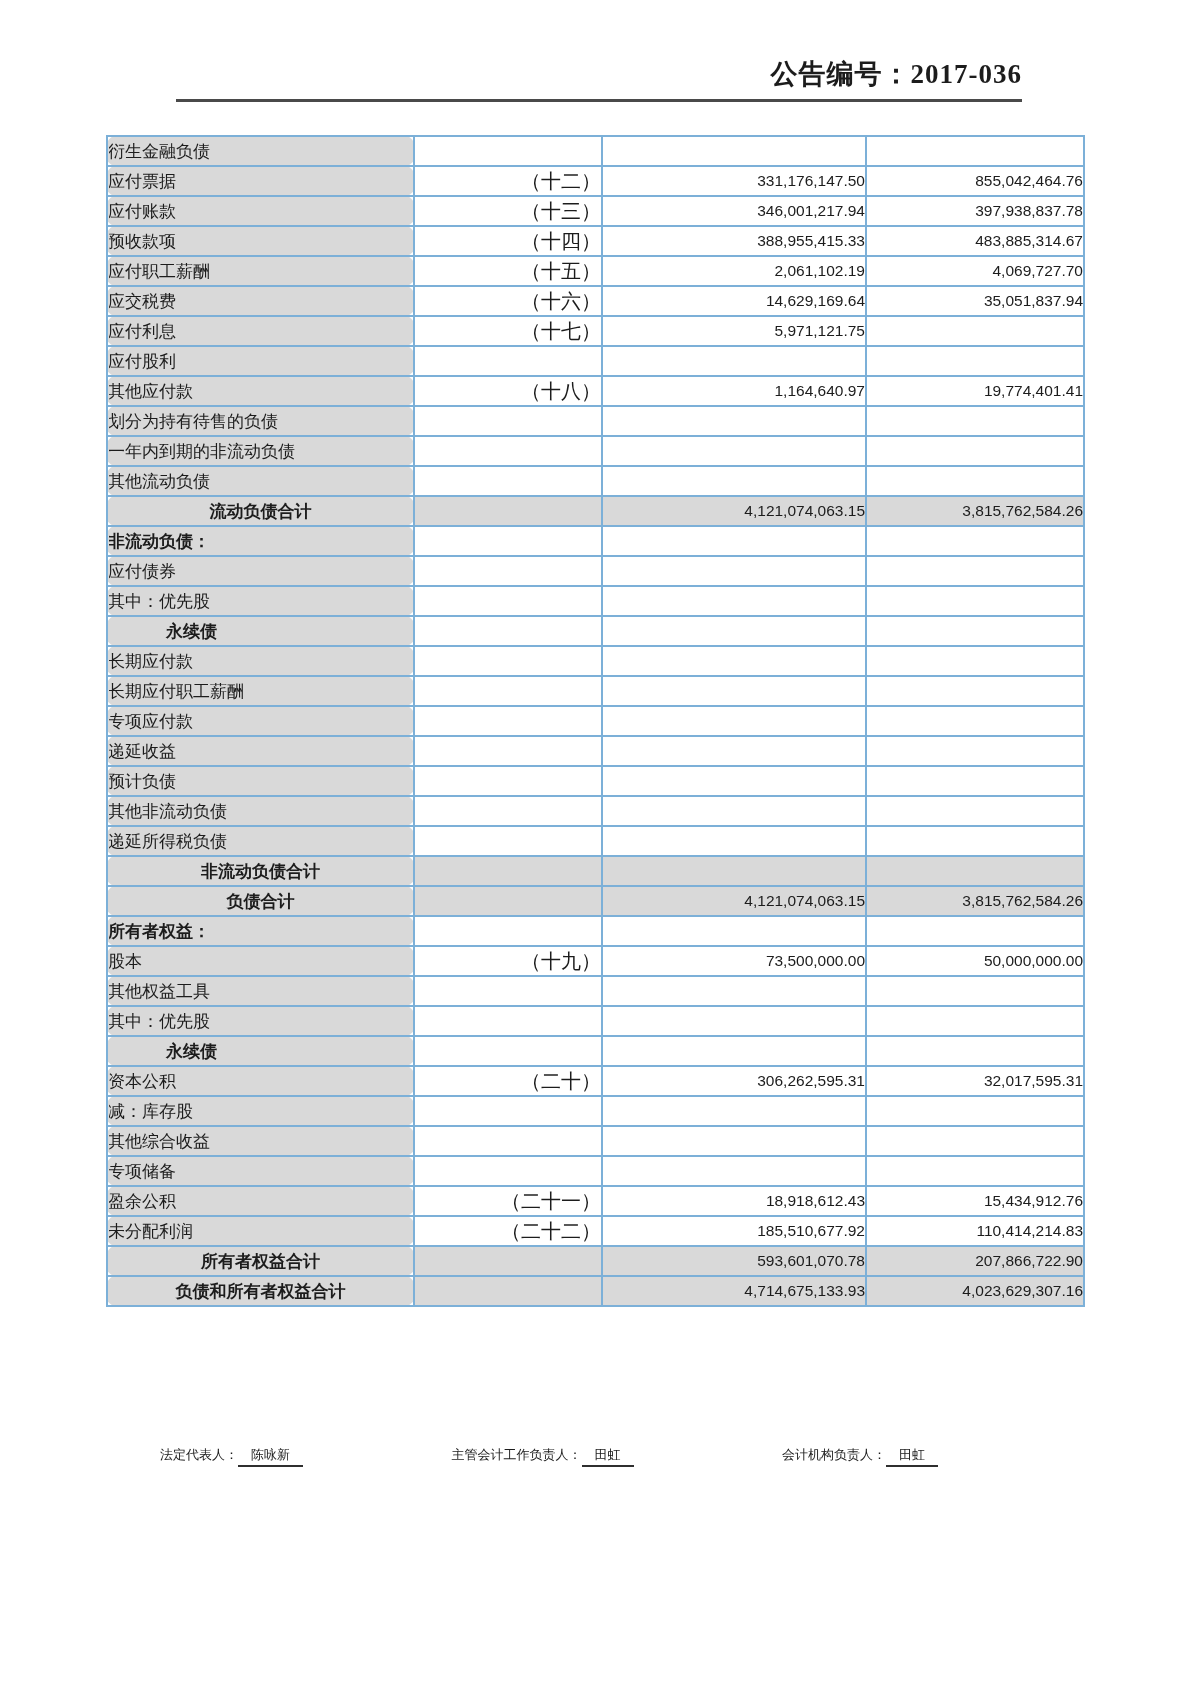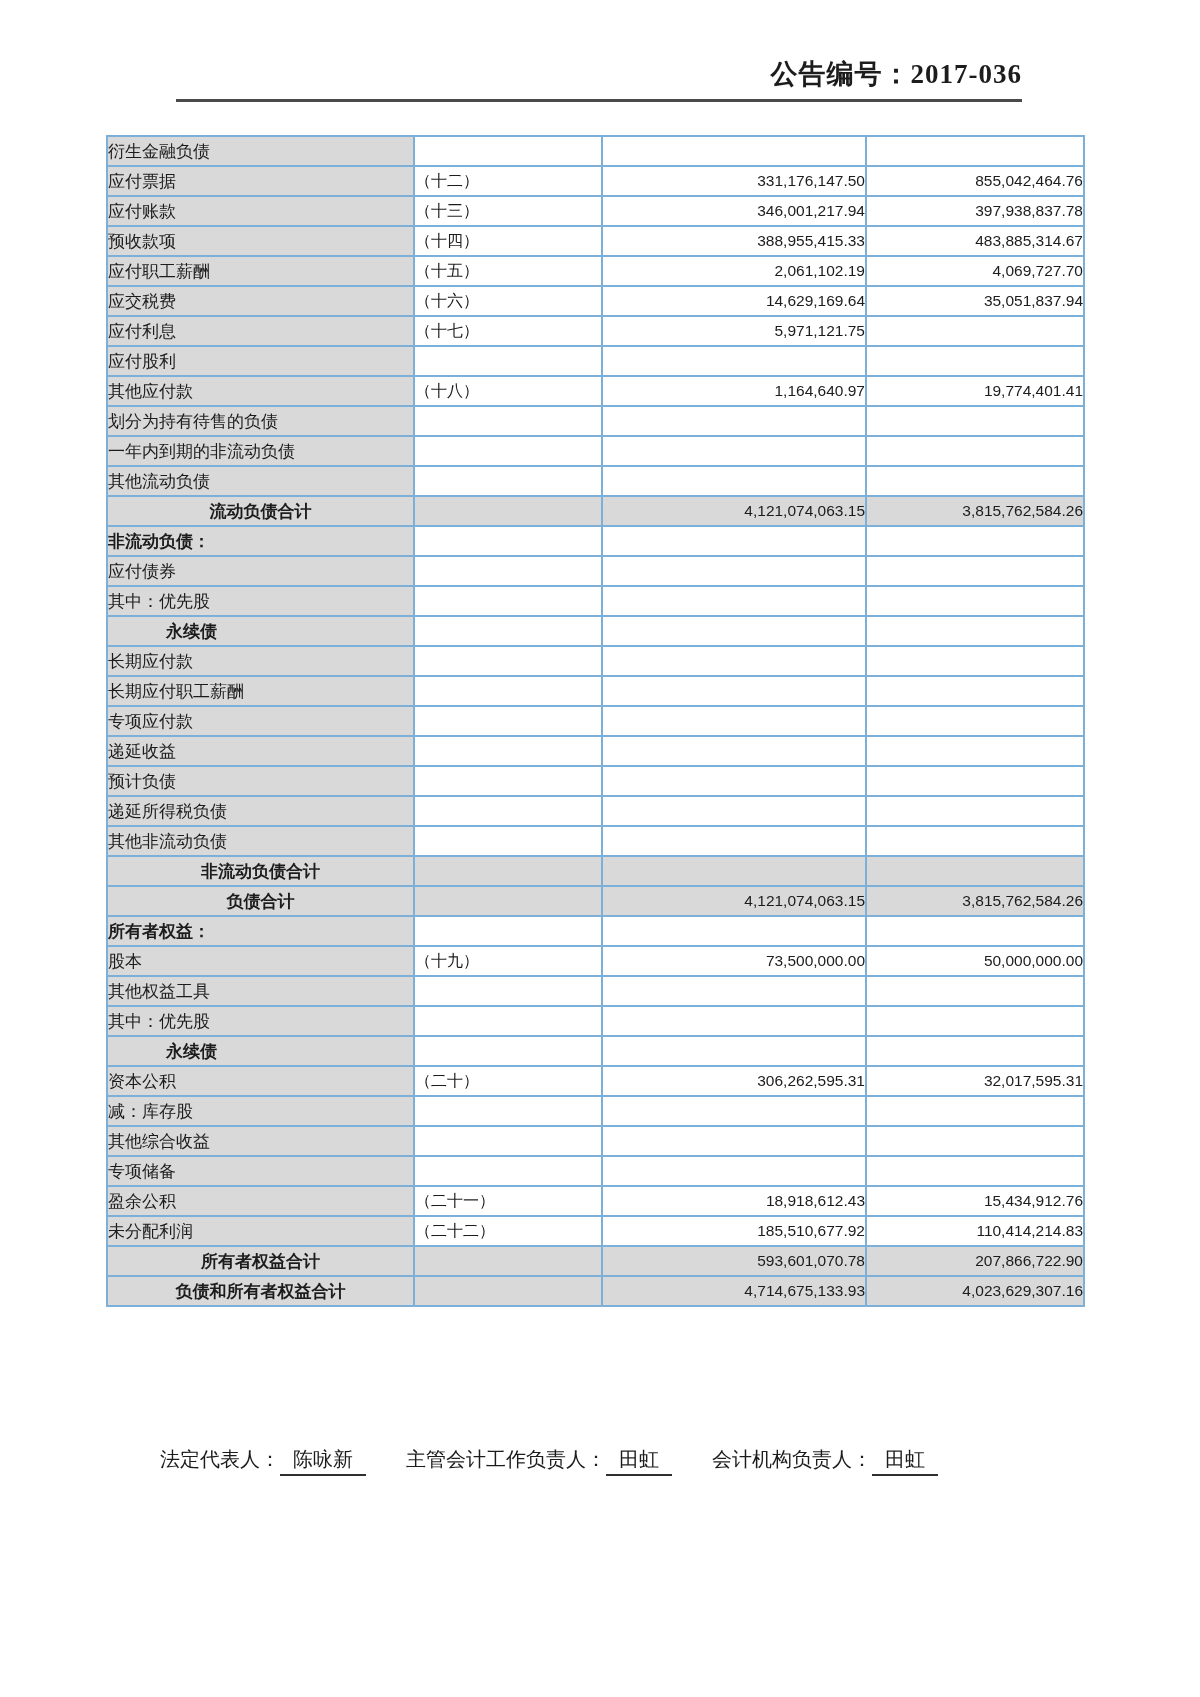--- a/index.html
+++ b/index.html
@@ -38,25 +38,26 @@
     height:28px;
     padding:0;
     vertical-align:middle;
     overflow:hidden;
     white-space:nowrap;
   }
   td.c-label {
     background:var(--gray-color,#d9d9d9);
     padding-left:10px;
     font-size:17px;
+    border-radius:9px;
   }
   td.c-label.indent { padding-left:58px;font-weight:bold; }
   td.c-note {
-    text-align:left;
-    font-size:16px;
+    text-align:right;
+    font-size:20px;
   }
   td.c-num {
     text-align:right;
     padding-right:11px;
     font-family:"Liberation Sans", sans-serif;
     font-size:15.5px;
   }
   tr.row-section td.c-label { font-weight:bold; }
   tr.row-total td { background:var(--gray-color,#d9d9d9); }
   tr.row-total td.c-label {
@@ -65,21 +66,21 @@
     padding-left:0;
     margin-top:39px;
   }
   .footer {
     position:absolute;
     top:1446px; left:160px;
     width:778px;
     display:flex;
     justify-content:space-between;
     align-items:center;
-    font-size:20px;
+    font-size:13px;
     white-space:nowrap;
   }
   .signer { display:inline-block; }
   .signer-name {
     display:inline-block;
     border-bottom:2px solid #2f2f2f;
     padding:0 13px 1px 13px;
   }
 </style>
 </head>
@@ -225,27 +226,27 @@
           <td class="c-num"></td>
           <td class="c-num"></td>
         </tr>
         <tr class="row-item">
           <td class="c-label">预计负债</td>
           <td class="c-note"></td>
           <td class="c-num"></td>
           <td class="c-num"></td>
         </tr>
         <tr class="row-item">
+          <td class="c-label">其他非流动负债</td>
+          <td class="c-note"></td>
+          <td class="c-num"></td>
+          <td class="c-num"></td>
+        </tr>
+        <tr class="row-item">
           <td class="c-label">递延所得税负债</td>
-          <td class="c-note"></td>
-          <td class="c-num"></td>
-          <td class="c-num"></td>
-        </tr>
-        <tr class="row-item">
-          <td class="c-label">其他非流动负债</td>
           <td class="c-note"></td>
           <td class="c-num"></td>
           <td class="c-num"></td>
         </tr>
         <tr class="row-total">
           <td class="c-label">非流动负债合计</td>
           <td class="c-note"></td>
           <td class="c-num"></td>
           <td class="c-num"></td>
         </tr>

